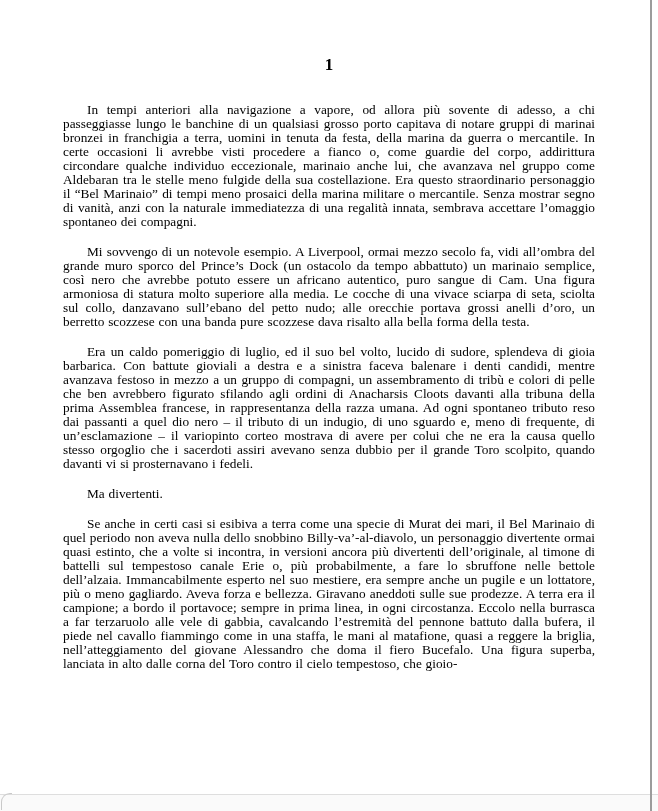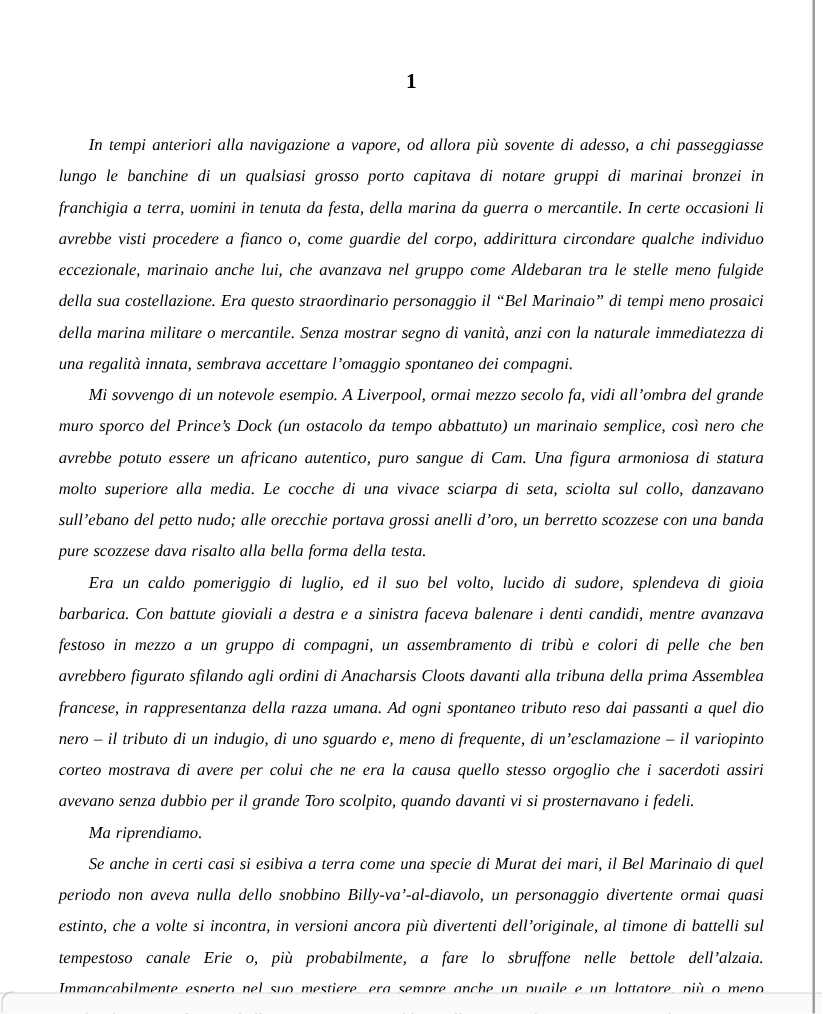--- a/index.html
+++ b/index.html
@@ -26,27 +26,26 @@
     margin: 0;
     padding-top: 55px;
     height: 20px;
     line-height: 20px;
     font-size: 17px;
     font-weight: bold;
     text-align: center;
     margin-bottom: 28px;
   }
   .para {
-    margin: 0;
+    margin: 16px;
     font-size: 13.3px;
-    line-height: 25px;
+    line-height: 14px;
     text-align: justify;
     text-indent: 24px;
     word-spacing: 0.5px;
-    font-style: italic;
   }
   .page-right-edge {
     position: absolute;
     left: 650px;
     top: 0;
     width: 2px;
     height: 811px;
     background: #9c9c9c;
     z-index: 3;
   }
@@ -76,21 +75,21 @@
 <body>
 
 <div class="viewer">
 
   <div class="page">
     <h1 class="chapter-number">1</h1>
 
     <p class="para">In tempi anteriori alla navigazione a vapore, od allora più sovente di adesso, a chi passeggiasse lungo le banchine di un qualsiasi grosso porto capitava di notare gruppi di marinai bronzei in franchigia a terra, uomini in tenuta da festa, della marina da guerra o mercantile. In certe occasioni li avrebbe visti procedere a fianco o, come guardie del corpo, addirittura circondare qualche individuo eccezionale, marinaio anche lui, che avanzava nel gruppo come Aldebaran tra le stelle meno fulgide della sua costellazione. Era questo straordinario personaggio il “Bel Marinaio” di tempi meno prosaici della marina militare o mercantile. Senza mostrar segno di vanità, anzi con la naturale immediatezza di una regalità innata, sembrava accettare l’omaggio spontaneo dei compagni.</p>
     <p class="para">Mi sovvengo di un notevole esempio. A Liverpool, ormai mezzo secolo fa, vidi all’ombra del grande muro sporco del Prince’s Dock (un ostacolo da tempo abbattuto) un marinaio semplice, così nero che avrebbe potuto essere un africano autentico, puro sangue di Cam. Una figura armoniosa di statura molto superiore alla media. Le cocche di una vivace sciarpa di seta, sciolta sul collo, danzavano sull’ebano del petto nudo; alle orecchie portava grossi anelli d’oro, un berretto scozzese con una banda pure scozzese dava risalto alla bella forma della testa.</p>
     <p class="para">Era un caldo pomeriggio di luglio, ed il suo bel volto, lucido di sudore, splendeva di gioia barbarica. Con battute gioviali a destra e a sinistra faceva balenare i denti candidi, mentre avanzava festoso in mezzo a un gruppo di compagni, un assembramento di tribù e colori di pelle che ben avrebbero figurato sfilando agli ordini di Anacharsis Cloots davanti alla tribuna della prima Assemblea francese, in rappresentanza della razza umana. Ad ogni spontaneo tributo reso dai passanti a quel dio nero – il tributo di un indugio, di uno sguardo e, meno di frequente, di un’esclamazione – il variopinto corteo mostrava di avere per colui che ne era la causa quello stesso orgoglio che i sacerdoti assiri avevano senza dubbio per il grande Toro scolpito, quando davanti vi si prosternavano i fedeli.</p>
-    <p class="para">Ma riprendiamo.</p>
+    <p class="para">Ma divertenti.</p>
     <p class="para">Se anche in certi casi si esibiva a terra come una specie di Murat dei mari, il Bel Marinaio di quel periodo non aveva nulla dello snobbino Billy-va’-al-diavolo, un personaggio divertente ormai quasi estinto, che a volte si incontra, in versioni ancora più divertenti dell’originale, al timone di battelli sul tempestoso canale Erie o, più probabilmente, a fare lo sbruffone nelle bettole dell’alzaia. Immancabilmente esperto nel suo mestiere, era sempre anche un pugile e un lottatore, più o meno gagliardo. Aveva forza e bellezza. Giravano aneddoti sulle sue prodezze. A terra era il campione; a bordo il portavoce; sempre in prima linea, in ogni circostanza. Eccolo nella burrasca a far terzaruolo alle vele di gabbia, cavalcando l’estremità del pennone battuto dalla bufera, il piede nel cavallo fiammingo come in una staffa, le mani al matafione, quasi a reggere la briglia, nell’atteggiamento del giovane Alessandro che doma il fiero Bucefalo. Una figura superba, lanciata in alto dalle corna del Toro contro il cielo tempestoso, che gioio-</p>
   </div>
 
   <div class="next-page-gap"></div>
   <div class="page-corner-curl"></div>
   <div class="page-right-edge"></div>
 
 </div>
 
 </body></html>

